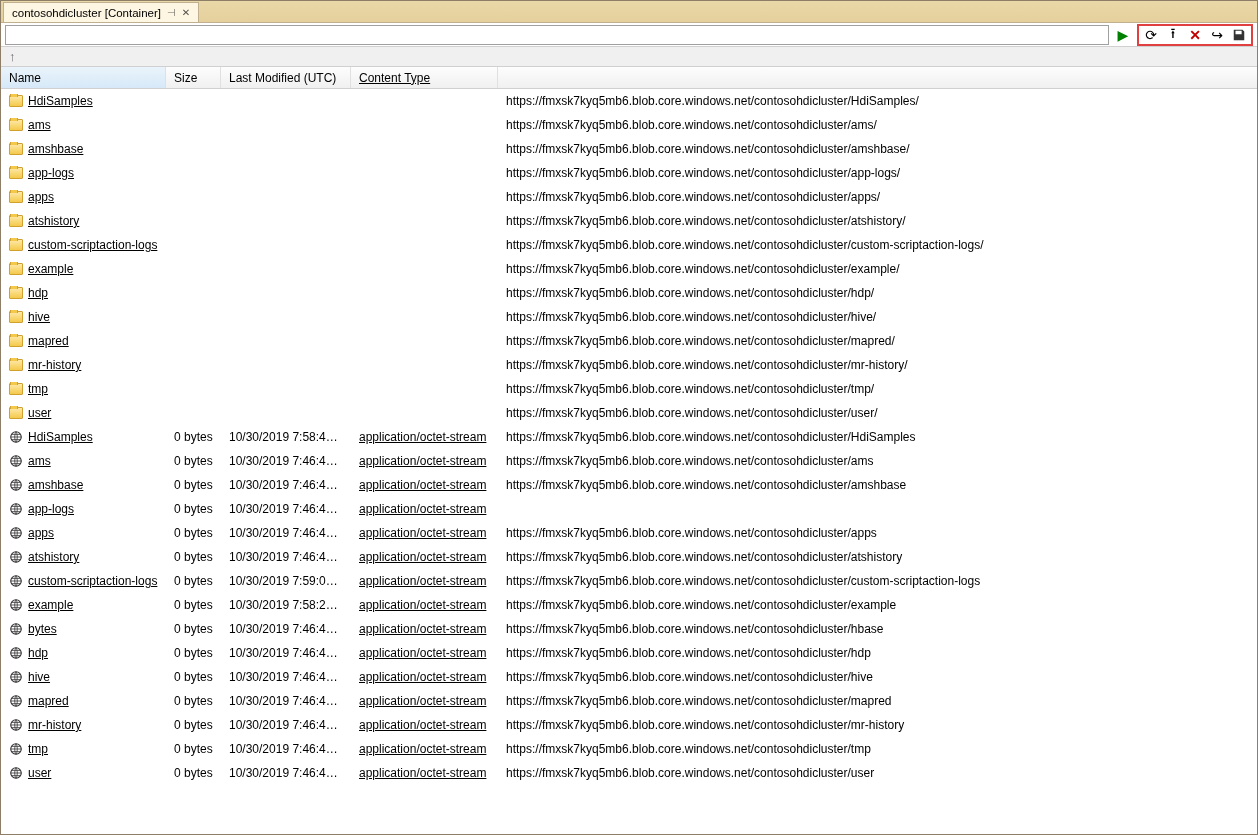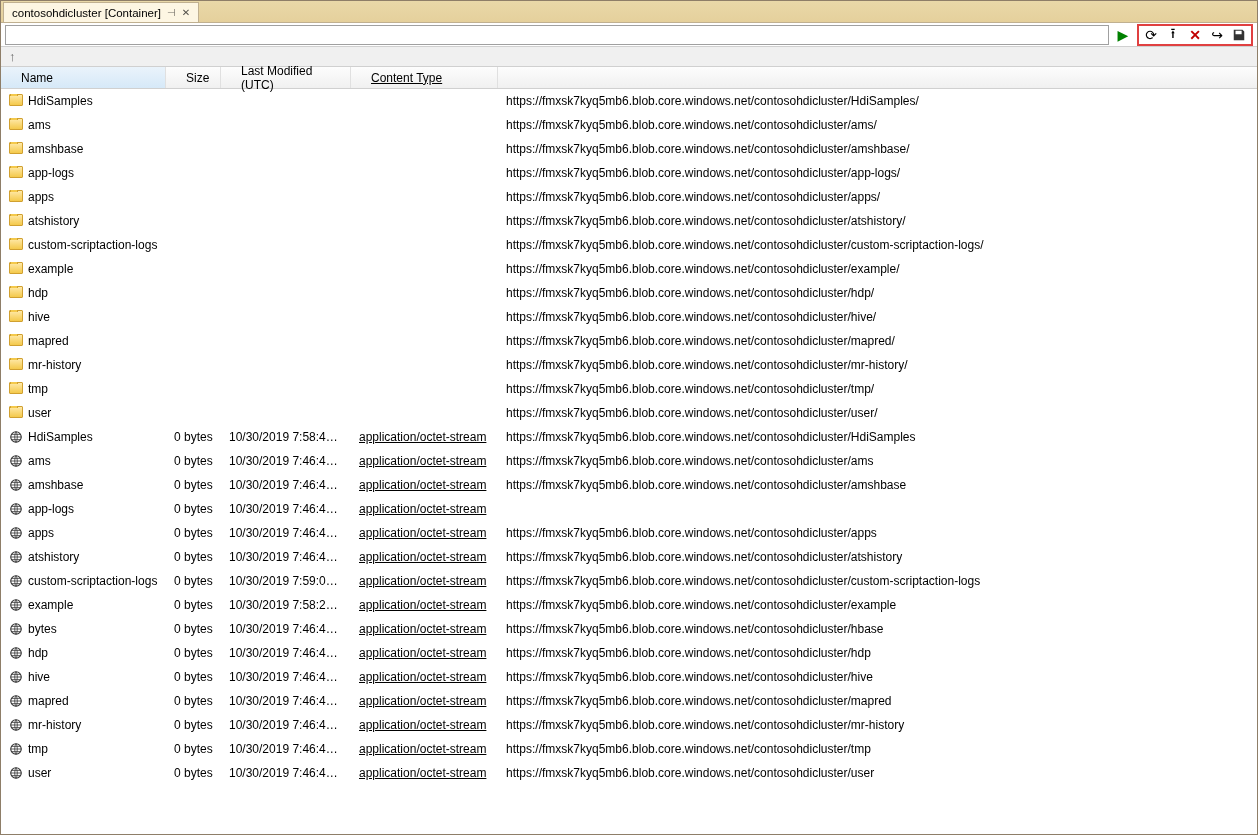--- a/index.html
+++ b/index.html
@@ -79,21 +79,21 @@
     }
     .up-arrow { color: #666; cursor: pointer; font-size: 13px; }
     .header-row {
       display: flex;
       height: 22px;
       background: linear-gradient(#fdfdfd, #f0f0f0);
       border-bottom: 1px solid #d0d0d0;
       font-size: 12px;
     }
     .header-cell {
-      padding: 3px 20px;
+      padding: 3px 8px;
       border-right: 1px solid #e0e0e0;
       display: flex;
       align-items: center;
       cursor: pointer;
     }
     .header-name { width: 165px; background: linear-gradient(#eaf3fb, #d6e9f8); }
     .col-name { width: 165px; }
     .col-size { width: 55px; }
     .col-modified { width: 130px; }
     .col-type { width: 147px; text-decoration: underline; }
@@ -110,22 +110,23 @@
       cursor: pointer;
     }
     .cell {
       padding: 0 8px;
       white-space: nowrap;
       overflow: hidden;
       text-overflow: ellipsis;
     }
     .name-cell {
       display: flex;
-      align-items: flex-start;
+      align-items: center;
       gap: 5px;
+      text-decoration: underline;
     }
     .folder-icon {
       width: 14px;
       height: 12px;
       background: linear-gradient(#ffe9a8, #f4c94b);
       border: 1px solid #d0a030;
       border-radius: 1px;
       position: relative;
       flex-shrink: 0;
     }

